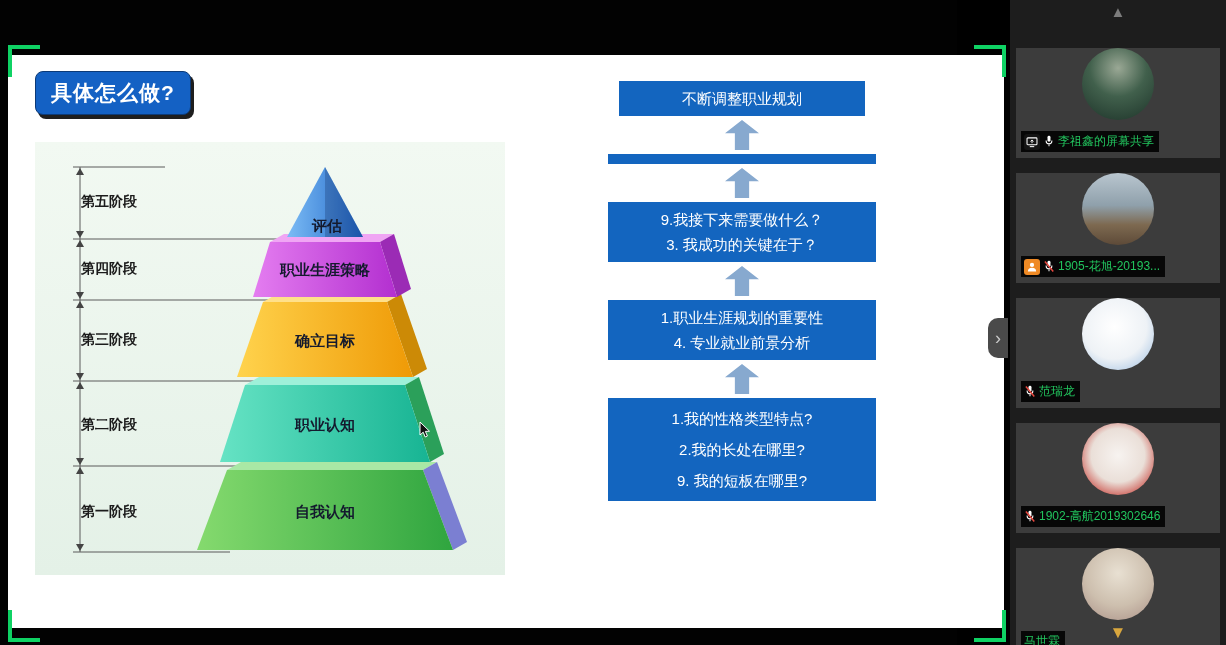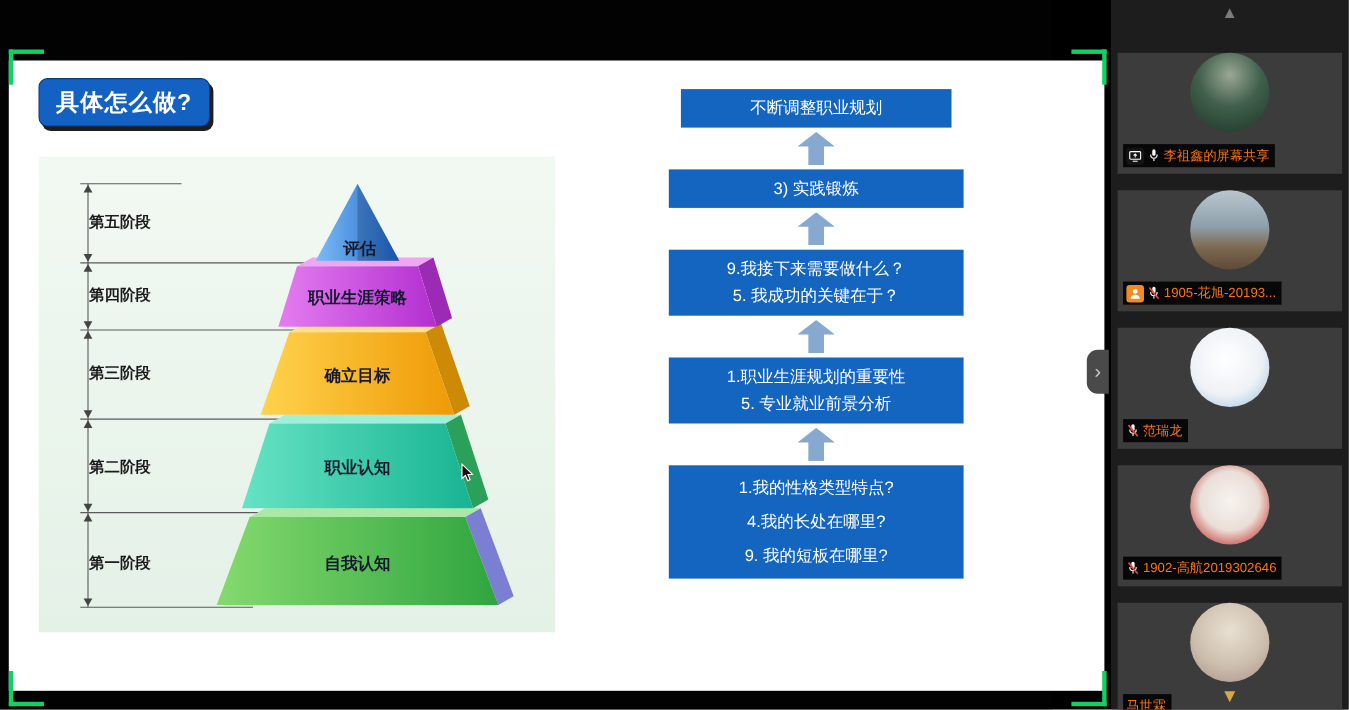--- a/index.html
+++ b/index.html
@@ -43,21 +43,21 @@
   .scroll-down{position:absolute;bottom:2px;left:0;width:100%;text-align:center;color:#d9a73e;font-size:17px;z-index:4;cursor:pointer;}
   .tiles{position:absolute;top:33px;left:6px;width:204px;}
   .tile{width:204px;height:110px;background:#3c3c3c;margin-bottom:11px;position:relative;}
   .avatar{width:72px;height:72px;border-radius:50%;margin:15px auto 0;}
   .av1{background:radial-gradient(circle at 50% 28%,#9aa895 0%,#41604c 45%,#1d3329 100%);}
   .av2{background:linear-gradient(180deg,#b9c6cf 0%,#8fa0ab 45%,#7d6950 72%,#5d4a38 100%);}
   .av3{background:radial-gradient(circle at 45% 40%,#ffffff 0%,#eef2f6 55%,#b9d0e8 82%,#89aed2 100%);}
   .av4{background:radial-gradient(circle at 50% 45%,#f7f3f0 0%,#eadfd8 50%,#c8433c 85%,#a32e2e 100%);}
   .av5{background:radial-gradient(circle at 50% 35%,#e8e0d2 0%,#cdbfae 55%,#a98f86 100%);}
   .name-bar{
-    position:absolute;left:5px;bottom:6px;background:rgba(0,0,0,0.88);color:#f97316;font-size:12px;
+    position:absolute;left:5px;bottom:6px;background:rgba(0,0,0,0.88);color:#22c55e;font-size:12px;
     padding:2px 5px 2px 3px;display:flex;align-items:center;gap:3px;max-width:194px;
     box-sizing:border-box;white-space:nowrap;overflow:hidden;
   }
   .badge{width:16px;height:16px;border-radius:3px;display:inline-flex;align-items:center;justify-content:center;flex:none;}
   .badge.share{background:#141414;}
   .badge.person{background:#ef8a25;}
   .mic{flex:none;display:inline-flex;}
 </style>
 </head>
 <body>
@@ -159,36 +159,35 @@
         </g>
       </svg>
     </div>
 
     <div class="flow">
       <div class="fbox b0">
         <div class="ln">不断调整职业规划</div>
       </div>
       <div class="arrow-up"></div>
       <div class="fbox b1">
-        <div class="ln">3) 实践锻炼</div>
       </div>
       <div class="arrow-up"></div>
       <div class="fbox b2">
         <div class="ln">9.我接下来需要做什么？</div>
-        <div class="ln">5. 我成功的关键在于？</div>
+        <div class="ln">3. 我成功的关键在于？</div>
       </div>
       <div class="arrow-up"></div>
       <div class="fbox b3">
         <div class="ln">1.职业生涯规划的重要性</div>
-        <div class="ln">5. 专业就业前景分析</div>
+        <div class="ln">4. 专业就业前景分析</div>
       </div>
       <div class="arrow-up"></div>
       <div class="fbox b4">
         <div class="ln">1.我的性格类型特点?</div>
-        <div class="ln">4.我的长处在哪里?</div>
+        <div class="ln">2.我的长处在哪里?</div>
         <div class="ln">9. 我的短板在哪里?</div>
       </div>
     </div>
 
     <div class="cursor">
       <svg viewBox="0 0 14 18" width="14" height="18">
         <path d="M2 1 L2 14 L5.2 11.2 L7.2 16 L9.4 15 L7.4 10.4 L11.5 10.2 Z" fill="#111" stroke="#fff" stroke-width="1"></path>
       </svg>
     </div>
   </div>

